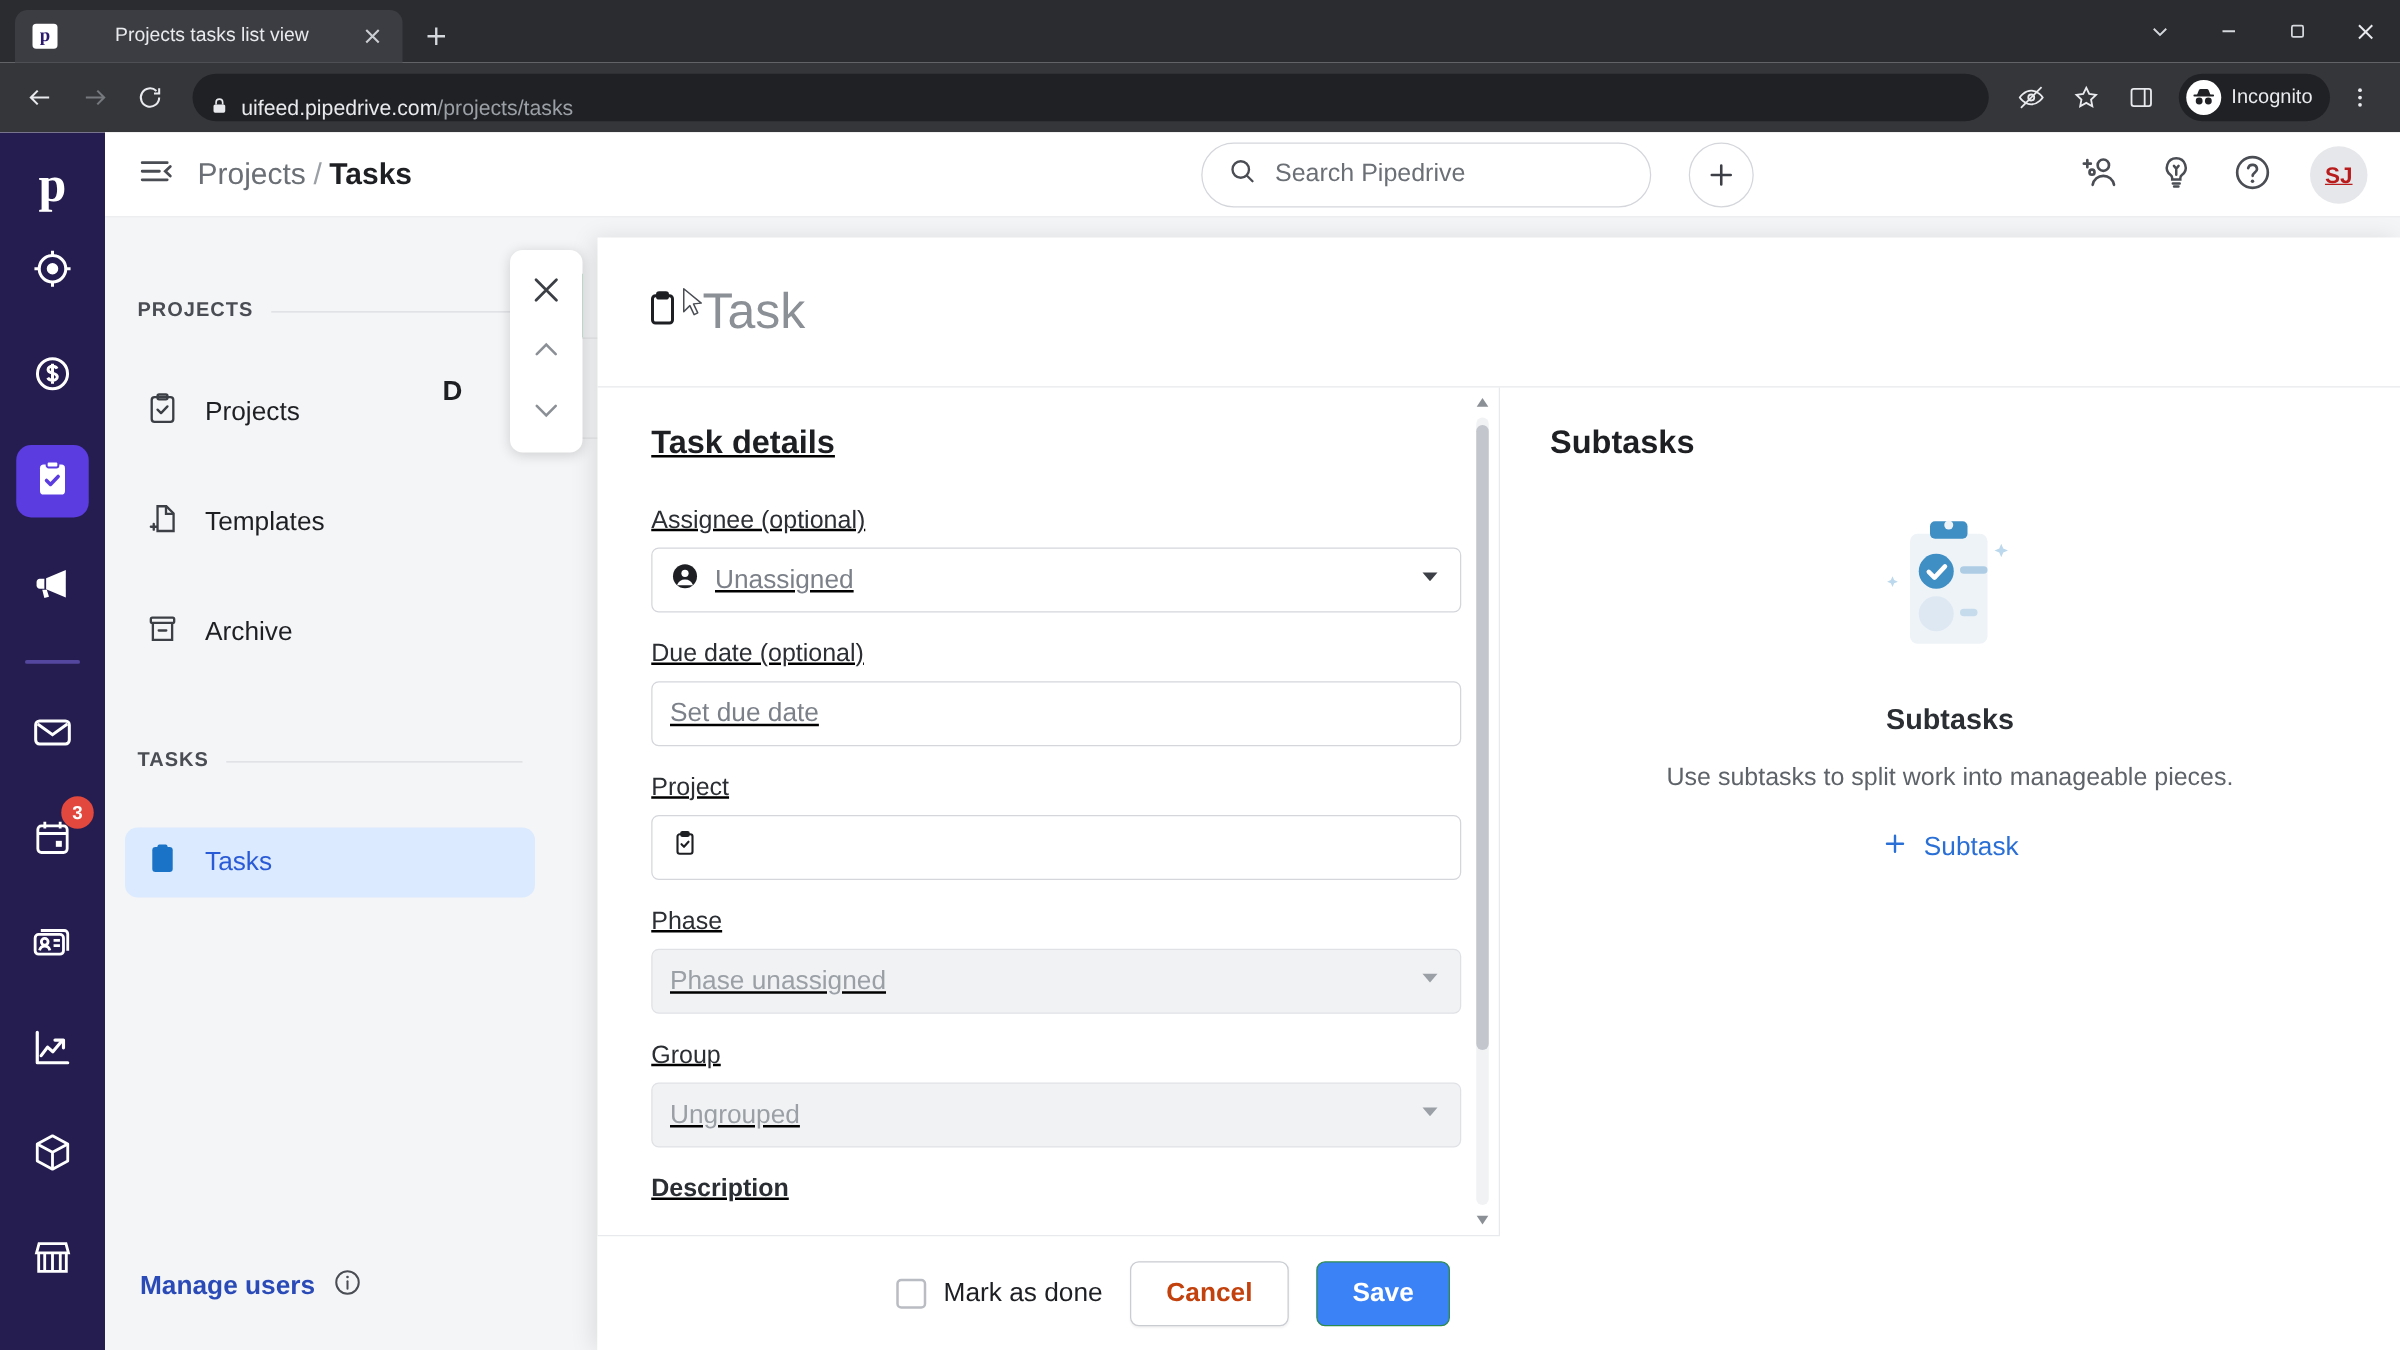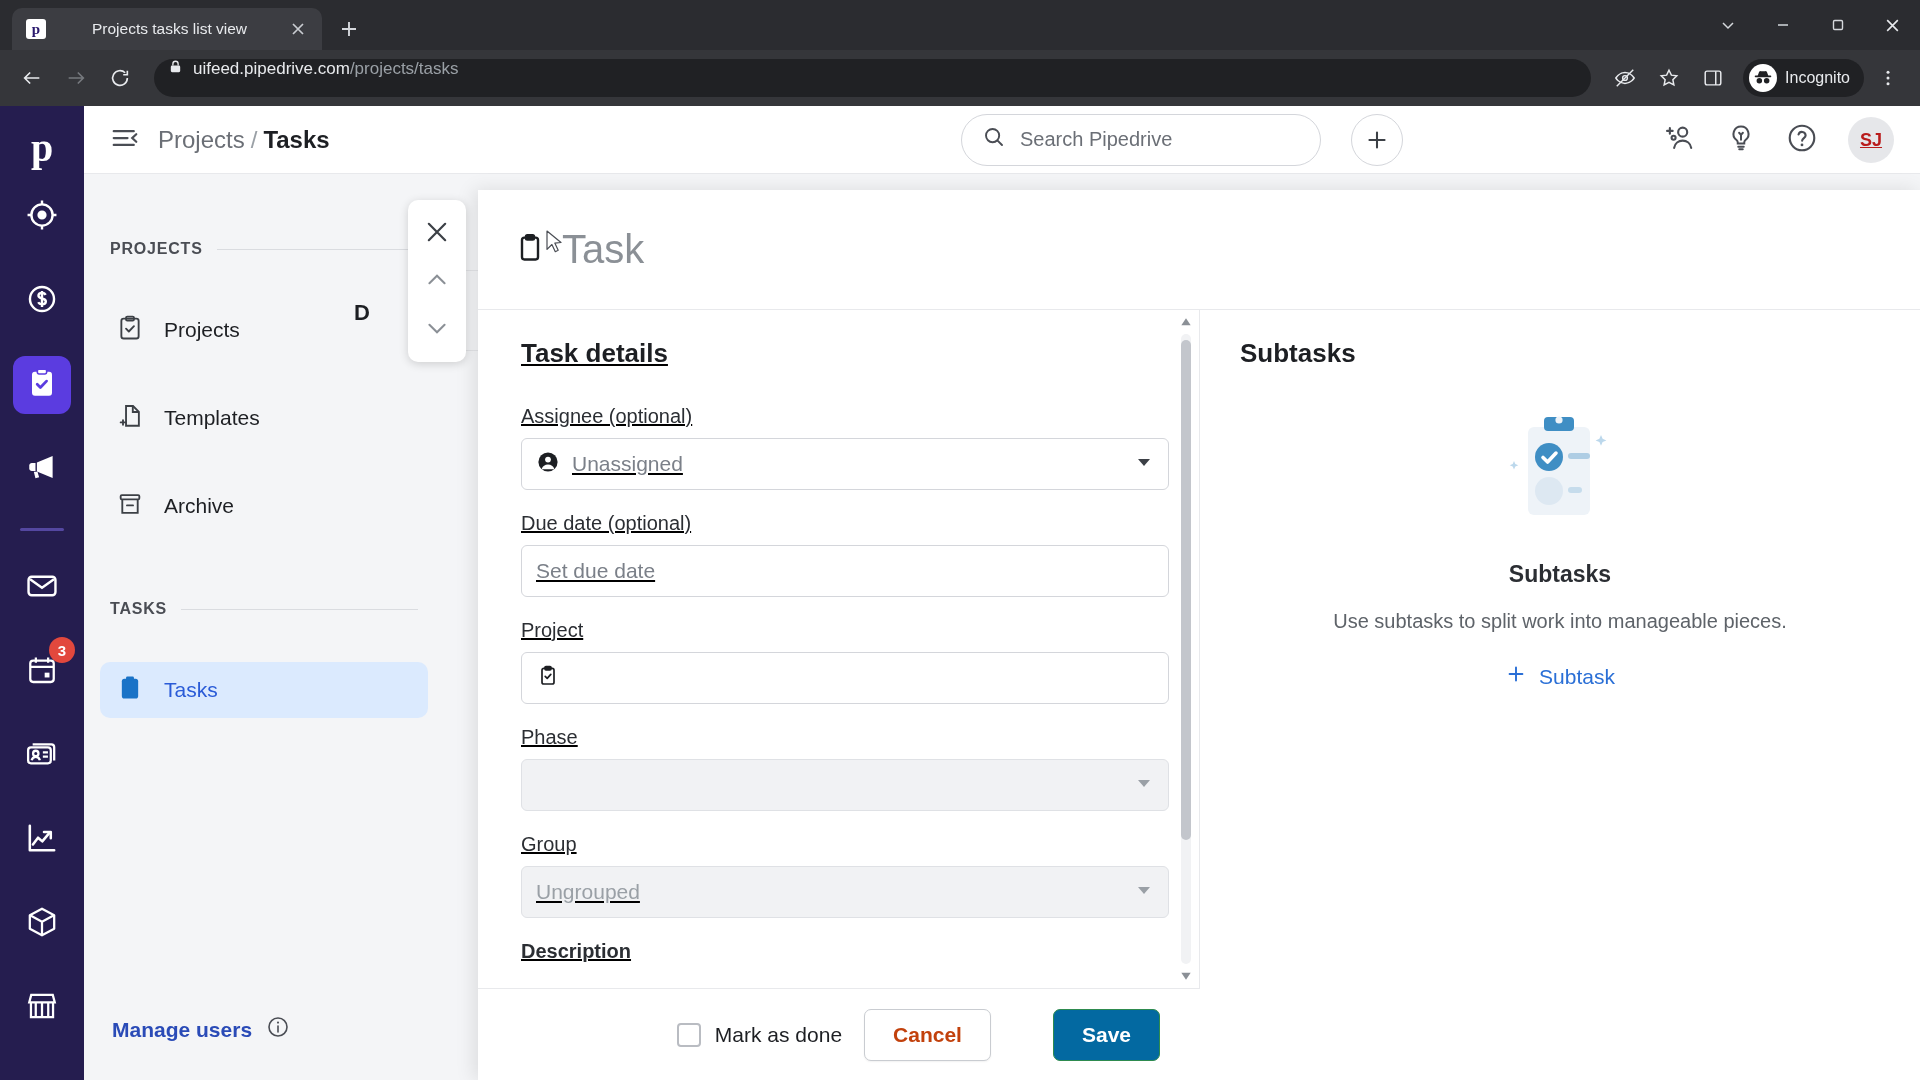--- a/index.html
+++ b/index.html
@@ -44,21 +44,21 @@
   }
   .win-btn { width: 55px; height: 50px; display: flex; align-items: center; justify-content: center; }
 
   .toolbar {
     height: 56px; background: #35363a;
     display: flex; align-items: center; padding: 0 12px; gap: 4px;
   }
   .nav-btn { width: 40px; height: 40px; display: flex; align-items: center; justify-content: center; border-radius: 50%; }
   .omnibox {
     flex: 1; height: 38px; background: #202124; border-radius: 19px;
-    display: flex; align-items: flex-start; padding: 0 14px; margin: 0 10px;
+    display: flex; align-items: flex-end; padding: 0 14px; margin: 0 10px;
     gap: 10px; color: #e8eaed; font-size: 17px;
   }
   .omni-url { white-space: nowrap; }
   .omni-url .host { color: #e8eaed; }
   .omni-url .path { color: #9aa0a6; }
   .toolbar-icon { width: 40px; height: 40px; display: flex; align-items: center; justify-content: center; }
   .incognito-pill {
     height: 38px; background: #202124; border-radius: 19px;
     display: flex; align-items: center; gap: 8px; padding: 0 14px 0 6px;
     color: #e8eaed; font-size: 16px; margin-left: 6px;
@@ -232,21 +232,21 @@
   }
   .checkbox-row { display: flex; align-items: center; gap: 14px; font-size: 21px; color: #1d1f23; }
   .checkbox {
     width: 24px; height: 24px; border: 2px solid #b9bcc2; border-radius: 4px; background: #fff;
   }
   .btn {
     height: 52px; padding: 0 28px; border-radius: 7px;
     font-size: 21px; font-weight: bold; display: flex; align-items: center; justify-content: center;
   }
   .btn-secondary { background: #fff; border: 1px solid #c9ccd1; color: #c2410c; box-shadow: 0 1px 2px rgba(0,0,0,.06); }
-  .btn-primary { background: #0369a1; color: #fff; border: 1px solid #2e8b4f; margin-left: 40px; }
+  .btn-primary { background: #3b82f6; color: #fff; border: 1px solid #2e8b4f; }
 </style>
 </head>
 <body>
 
 <div class="browser">
 
   <div class="tabstrip">
     <div class="tab">
       <div class="tab-favicon">p</div>
       <div class="tab-title">Projects tasks list view</div>
@@ -656,20 +656,21 @@
                     <path d="M9.2 12.4l2 2 3.6-4" stroke-linecap="round" stroke-linejoin="round"></path>
                   </svg>
               </span>
               <span class="control-value"></span>
             </div>
           </div>
 
           <div class="field">
             <div class="field-label">Phase</div>
             <div class="control disabled">
+              <span class="control-value">Phase unassigned</span>
               <span class="caret">
                 <svg width="20" height="20" viewBox="0 0 20 20" fill="#9aa0a6">
                     <path d="M4 7h12l-6 7z"></path>
                   </svg>
               </span>
             </div>
           </div>
 
           <div class="field">
             <div class="field-label">Group</div>

